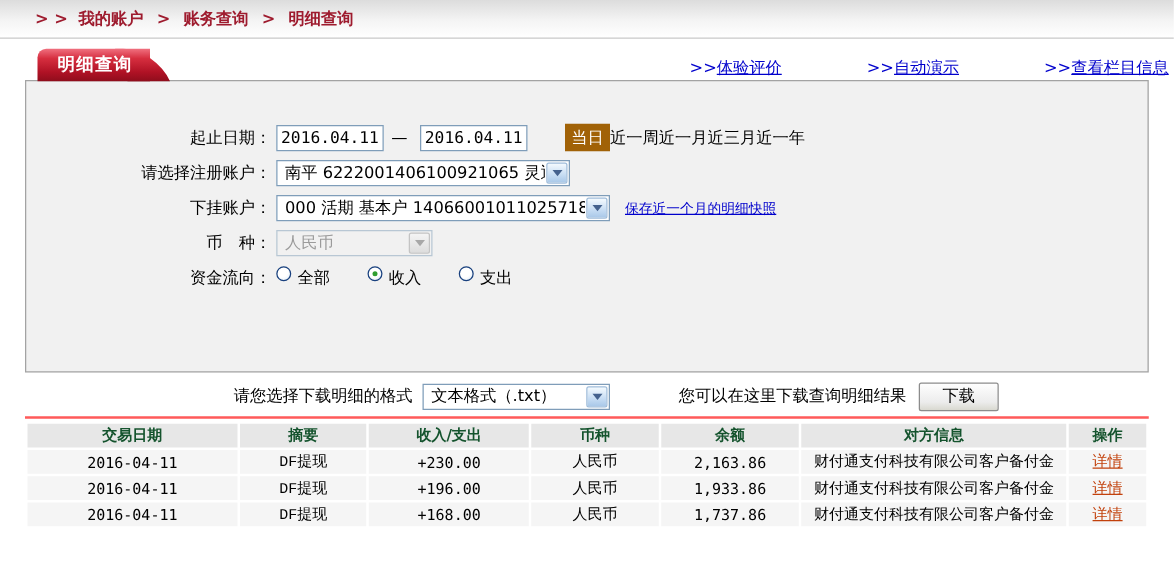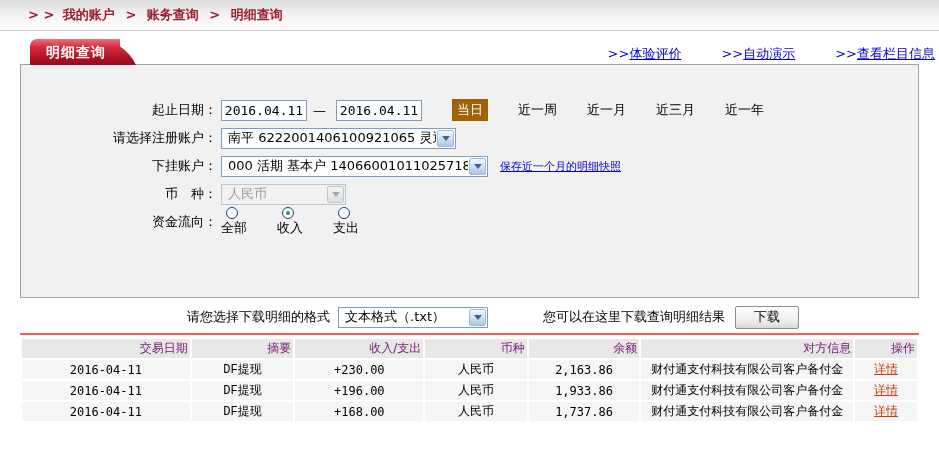--- a/index.html
+++ b/index.html
@@ -17,58 +17,58 @@
 
   
   .tab { position:absolute; left:30px; top:39px; height:26px; z-index:2;
          padding:0 14px 0 16px; min-width:88px;
          background:linear-gradient(180deg,#f0707f 0%,#d62e3f 30%,#b01225 72%,#8f0d1c 100%);
          border-radius:7px 0 0 0; color:#fff; font-size:14px; font-weight:bold;
          line-height:26px; letter-spacing:1px; }
   .tab::after { content:""; position:absolute; top:0; right:-16px; width:34px; height:26px;
                 background:inherit; border-radius:2px 26px 0 0;
                 transform:skewX(24deg); transform-origin:bottom left; z-index:-1; }
-  .hlinks { position:absolute; right:4px; top:45px; display:flex; gap:40px; }
+  .hlinks { position:absolute; right:4px; top:45px; display:flex; gap:68px; }
   .hlinks a { font-size:13px; color:#0000cc; text-decoration:none; cursor:pointer; }
   .hlinks a .lt { text-decoration:underline; }
 
   
   .panel { position:absolute; left:20px; top:64px; width:899px; height:234px;
            background:#f1f1f1; border:1px solid #a3a3a3; padding-top:34px; z-index:1; }
   .frow { display:flex; align-items:center; height:22px; margin-bottom:6px; font-size:13px; }
   .flabel { width:196px; text-align:right; color:#000; white-space:pre; }
 
   .date-input { width:86px; height:21px; border:1px solid #7f9db9; background:#fff;
                 text-align:center; font-size:13px; margin-left:4px;
                 font-family:"DejaVu Sans Mono",monospace; color:#000; }
   .dash { margin:0 6px; }
   .badge { margin-left:30px; background:#a16207; color:#fff; padding:2px 5px;
            font-size:13px; cursor:pointer; }
-  .range { margin-left:30px; color:#000; text-decoration:none; cursor:pointer; }
+  .range { color:#000; text-decoration:none; cursor:pointer; }
 
   .select { display:inline-flex; align-items:center; height:21px; margin-left:4px;
             background:#fff; border:1px solid #7f9db9; cursor:pointer; }
   .select .val { flex:1; padding:0 6px; font-size:13px; white-space:nowrap;
                  overflow:hidden; color:#000; }
   .select .arrow { width:17px; height:17px; margin:1px; border:1px solid #9ebcda;
                    border-radius:2px; display:flex; align-items:center; justify-content:center;
                    background:linear-gradient(180deg,#f4fafe 0%,#c6dcf3 60%,#a9c8e8 100%); }
   .select .tri { width:0; height:0; border-left:4px solid transparent;
                  border-right:4px solid transparent; border-top:5px solid #44618d; }
   .select.disabled { background:#f1f1f1; border-color:#b8c7d4; cursor:default; }
   .select.disabled .val { color:#9b9b9b; }
   .select.disabled .arrow { background:linear-gradient(180deg,#f4f4f4,#dddddd);
                             border-color:#c4c4c4; }
   .select.disabled .tri { border-top-color:#a8a8a8; }
 
   .snap-link { margin-left:12px; color:#0000cc; text-decoration:underline;
                font-size:11px; cursor:pointer; }
 
-  .radio-opt { display:inline-flex; align-items:center; margin-left:4px;
-               margin-right:26px; cursor:pointer;flex-direction:column; }
+  .radio-opt { display:inline-flex; align-items:flex-start; margin-left:4px;
+               margin-right:26px; cursor:pointer; }
   .radio { width:12px; height:12px; border:1px solid #18407e; border-radius:50%;
            background:radial-gradient(circle at 35% 30%,#ffffff 50%,#dce9f5 100%);
            margin-right:5px; position:relative; }
   .radio.checked::after { content:""; position:absolute; left:3px; top:3px; right:3px;
                           bottom:3px; border-radius:50%; background:#2f9e2f; }
 
   .btn-row { display:flex; justify-content:center; margin-top:16px; }
   .query-btn { width:74px; height:29px; border:1px solid #3788c0; border-radius:5px;
                background:linear-gradient(180deg,#9ed8ef 0%,#cdeaf6 32%,#e8f3d8 72%,#f2f6c8 100%);
                box-shadow:inset 0 1px 0 rgba(255,255,255,.8), 0 1px 1px rgba(0,0,0,.15);
@@ -86,22 +86,22 @@
             background:linear-gradient(180deg,#fefefe 0%,#ececec 70%,#d9d9d0 100%);
             font-family:"DejaVu Sans","Liberation Sans",sans-serif; }
 
   .redline { position:absolute; left:20px; top:333px; width:899px; height:2px;
              background:#ff5a5a; }
 
   
   .results { position:absolute; left:20px; top:337px; width:899px;
              border-collapse:separate; border-spacing:2px; table-layout:fixed;
              font-size:12px; }
-  .results th { background:#e7e7e7; font-weight:normal; height:18px; padding:1px 2px;
-                color:#701a75; text-align:right; white-space:nowrap; overflow:hidden; }
+  .results th { background:#e7e7e7; font-weight:bold; height:18px; padding:1px 2px;
+                color:#14532d; text-align:center; white-space:nowrap; overflow:hidden; }
   .results td { background:#f5f5f5; height:17px; padding:1px 2px; text-align:center;
                 color:#000; white-space:nowrap; overflow:hidden;
                 font-family:"DejaVu Sans Mono","DejaVu Sans",monospace; }
   .results td.cjk { font-family:Liberation Mono, monospace; }
   .amount { color:#d40000; }
   .detail-link { color:#c2410c; text-decoration:underline; cursor:pointer;
                  font-family:Liberation Serif, serif; }
 </style>
 </head>
 <body>

